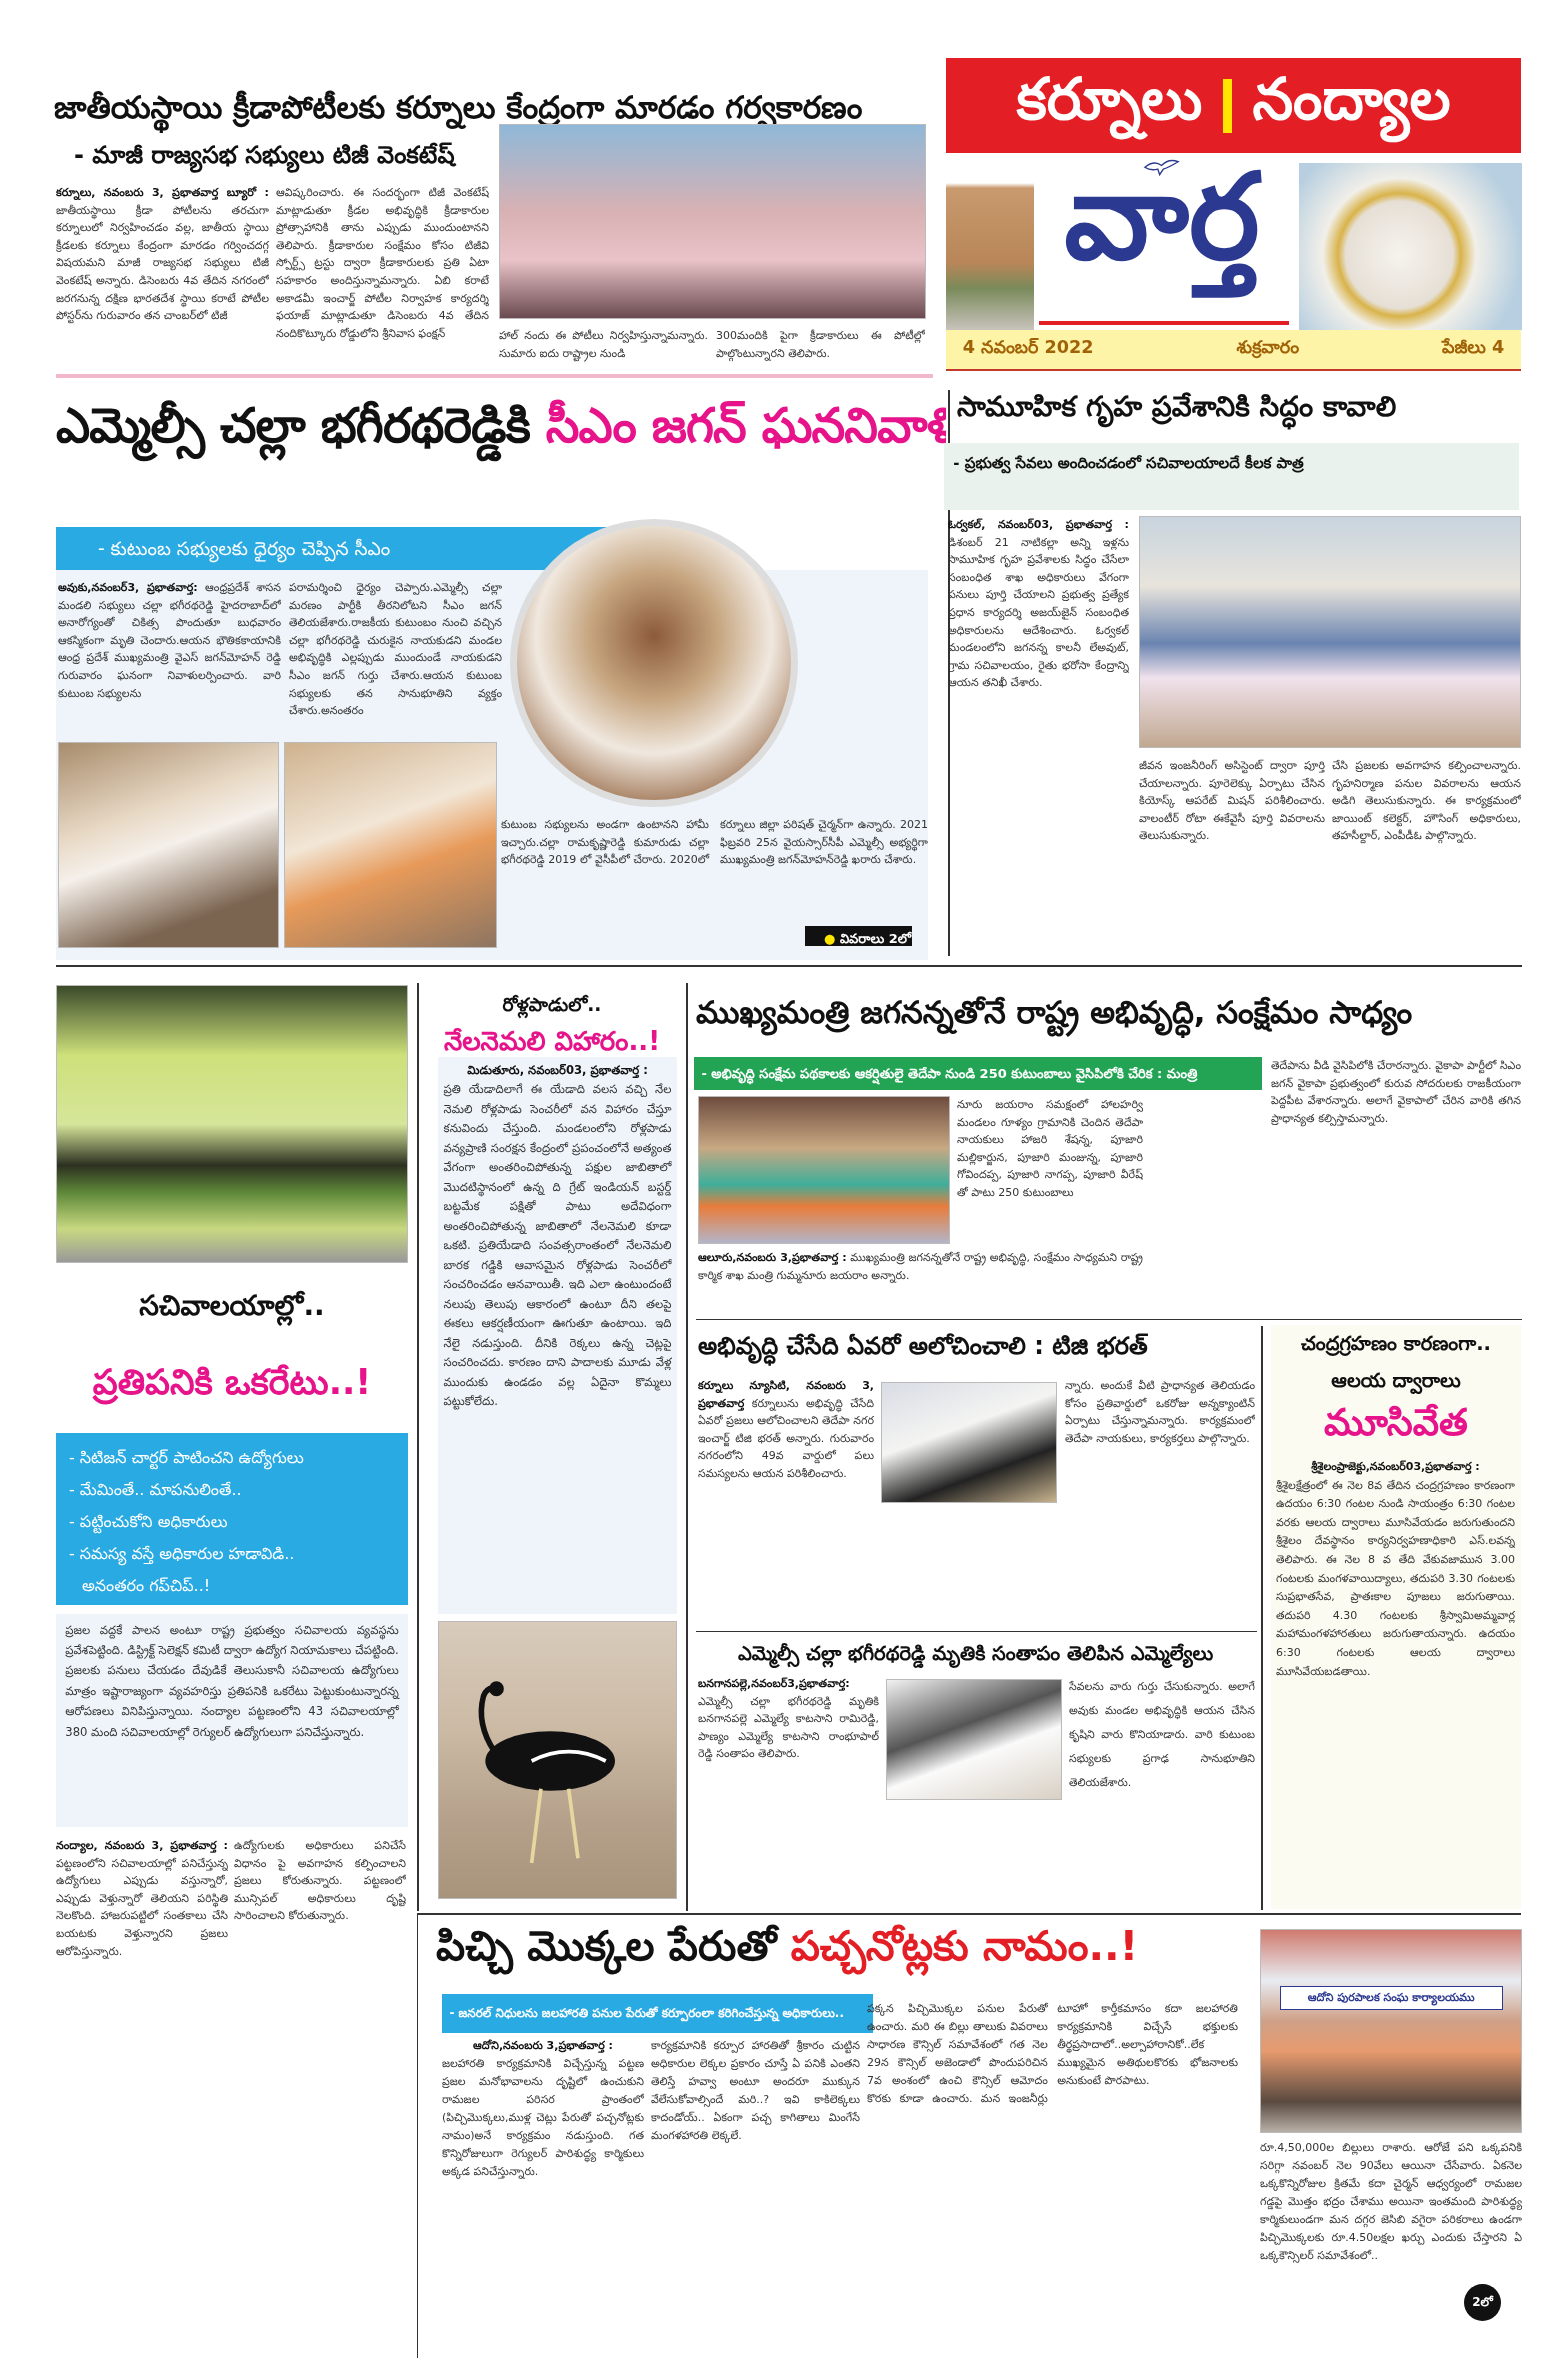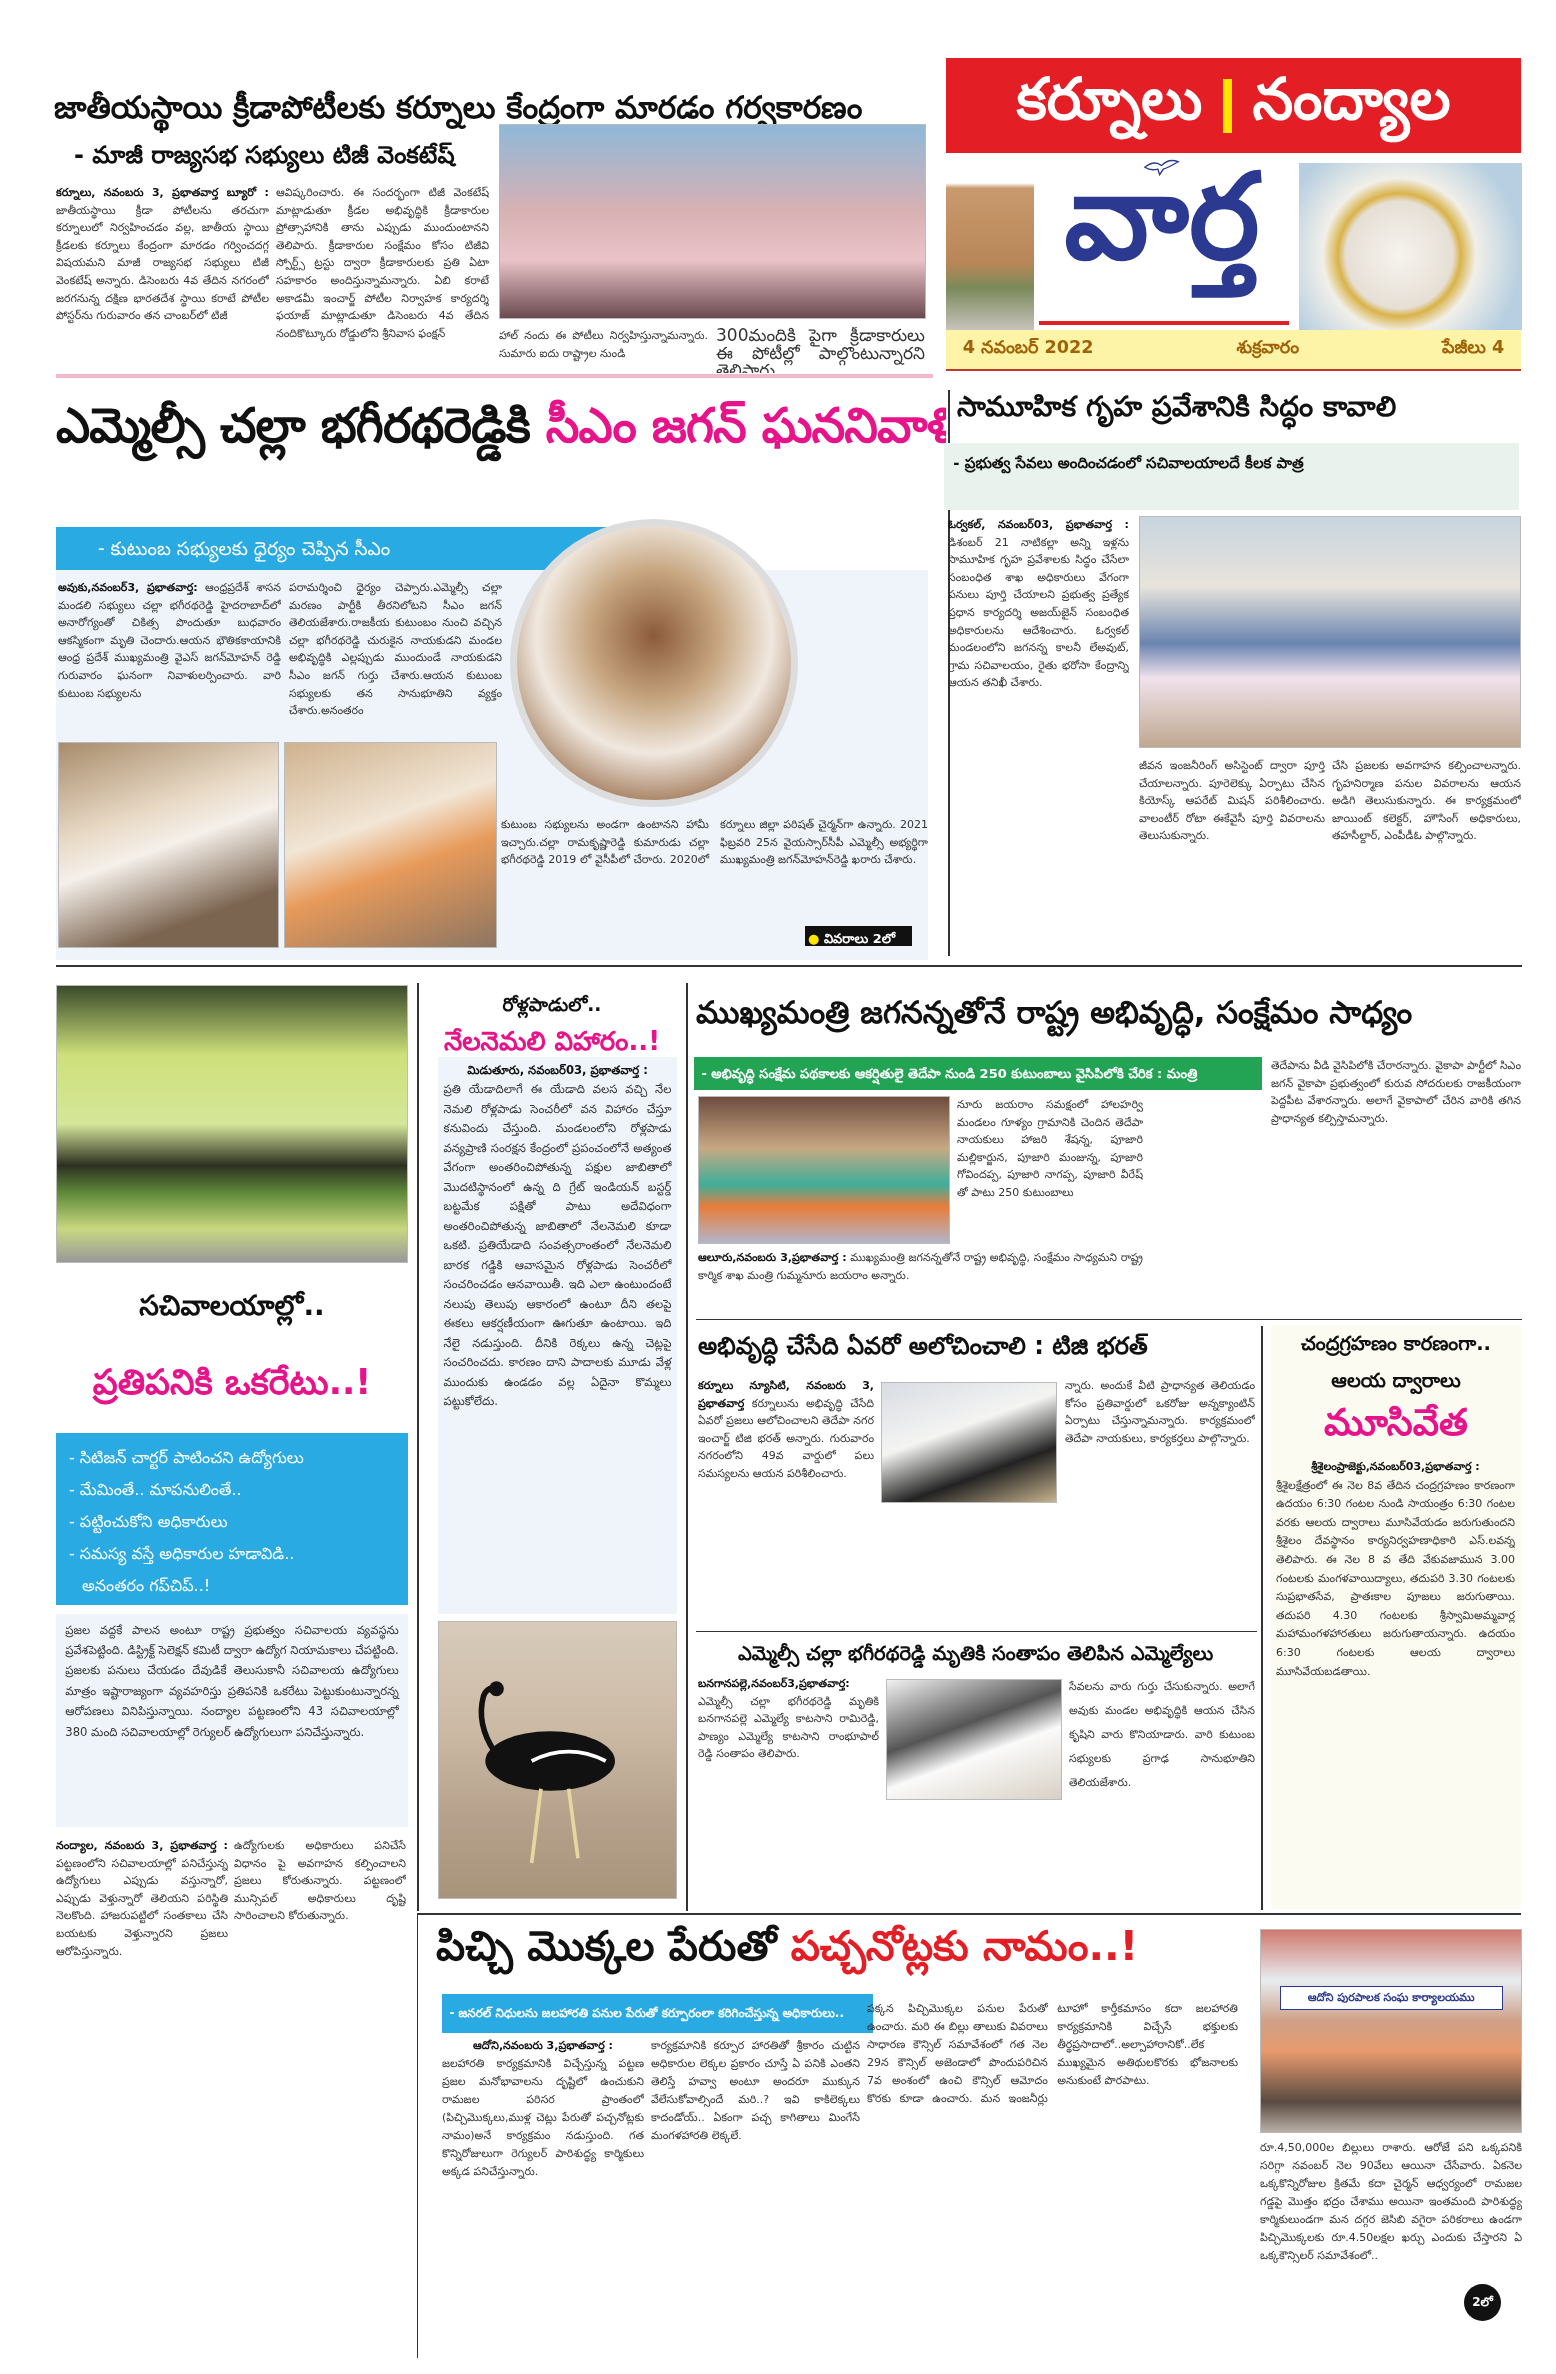--- a/index.html
+++ b/index.html
@@ -21,21 +21,21 @@
 
 <div class="abs hl" style="left:54px;top:69px;width:881px;font-size:31px;margin-top:20px;">జాతీయస్థాయి క్రీడాపోటీలకు కర్నూలు కేంద్రంగా మారడం గర్వకారణం</div>
 <div class="abs hl" style="left:74px;top:141px;width:408px;font-size:24px;">- మాజీ రాజ్యసభ సభ్యులు టిజీ వెంకటేష్</div>
 <div class="abs photo" style="left:499px;top:124px;width:427px;height:195px;background:linear-gradient(180deg,#8fb8d8 0%,#d8b1b3 45%,#e9c3c8 70%,#6a4a50 100%);"></div>
 <div class="abs col" style="left:56px;top:184px;width:213px;height:199px;font-size:11px;line-height:17.6px;">
   <span class="dateline">కర్నూలు, నవంబరు 3, ప్రభాతవార్త బ్యూరో :</span>
   <span>జాతీయస్థాయి క్రీడా పోటీలను తరచుగా కర్నూలులో నిర్వహించడం వల్ల, జాతీయ స్థాయి క్రీడలకు కర్నూలు కేంద్రంగా మారడం గర్వించదగ్గ విషయమని మాజీ రాజ్యసభ సభ్యులు టిజీ వెంకటేష్ అన్నారు. డిసెంబరు 4వ తేదిన నగరంలో జరగనున్న దక్షిణ భారతదేశ స్థాయి కరాటే పోటీల పోస్టర్‌ను గురువారం తన చాంబర్‌లో టిజీ</span>
 </div>
 <div class="abs col" style="left:276px;top:184px;width:213px;height:199px;font-size:11px;line-height:17.6px;">ఆవిష్కరించారు. ఈ సందర్భంగా టిజీ వెంకటేష్ మాట్లాడుతూ క్రీడల అభివృద్ధికి క్రీడాకారుల ప్రోత్సాహానికి తాను ఎప్పుడు ముందుంటానని తెలిపారు. క్రీడాకారుల సంక్షేమం కోసం టిజీవి స్పోర్ట్స్ ట్రస్టు ద్వారా క్రీడాకారులకు ప్రతి ఏటా సహకారం అందిస్తున్నామన్నారు. ఏబి కరాటే అకాడమీ ఇంచార్జ్ పోటీల నిర్వాహక కార్యదర్శి ఫయాజ్ మాట్లాడుతూ డిసెంబరు 4వ తేదిన నందికొట్కూరు రోడ్డులోని శ్రీనివాస ఫంక్షన్</div>
 <div class="abs col" style="left:499px;top:327px;width:209px;height:46px;font-size:11px;line-height:17.6px;">హాల్ నందు ఈ పోటీలు నిర్వహిస్తున్నామన్నారు. సుమారు ఐదు రాష్ట్రాల నుండి</div>
-<div class="abs col" style="left:716px;top:327px;width:209px;height:46px;font-size:17px;line-height:17.6px;">300మందికి పైగా క్రీడాకారులు ఈ పోటీల్లో పాల్గొంటున్నారని తెలిపారు.</div>
+<div class="abs col" style="left:716px;top:327px;width:209px;height:46px;font-size:11px;line-height:17.6px;">300మందికి పైగా క్రీడాకారులు ఈ పోటీల్లో పాల్గొంటున్నారని తెలిపారు.</div>
 <div class="abs" style="left:56px;top:374px;width:877px;height:3.7px;background:#f3b8cc;"></div>
 
 <div class="abs" style="left:946px;top:58px;width:575px;height:95px;background:#e31e25;display:flex;align-items:center;justify-content:center;gap:20.4px;color:#fff;font-size:58px;font-weight:bold;">
   <span>కర్నూలు</span>
   <span style="display:inline-block;width:9.3px;height:54px;background:#ffe600;"></span>
   <span>నంద్యాల</span>
 </div>
 <div class="abs" style="left:946px;top:163px;width:88px;height:167px;background:linear-gradient(180deg,#fff 0%,#fff 12%,#c89a6e 15%,#b88658 60%,#7a8a5a 75%,#c8c3bc 100%);"></div>
 <div class="abs" style="left:1037px;top:148px;width:250px;height:139px;text-align:center;color:#2b3990;font-size:119px;font-weight:bold;line-height:139px;">వార్త</div>
 <div class="abs" style="left:1143px;top:158px;width:37px;height:18.6px;">
@@ -60,21 +60,21 @@
 <div class="abs tint" style="left:56px;top:570px;width:872px;height:390px;"></div>
 <div class="abs photo" style="left:510px;top:519px;width:288px;height:288px;border-radius:50%;border:7.4px solid #ddd;background:radial-gradient(circle at 50% 40%,#8c5a3c 0%,#c6a57f 30%,#f0e8df 55%,#a27a5a 80%);"></div>
 <div class="abs col" style="left:58px;top:579px;width:223px;height:158px;font-size:11px;line-height:17.6px;">
   <span class="dateline">అవుకు,నవంబర్3, ప్రభాతవార్త:</span>
   <span>ఆంధ్రప్రదేశ్ శాసన మండలి సభ్యులు చల్లా భగీరథరెడ్డి హైదరాబాద్‌లో అనారోగ్యంతో చికిత్స పొందుతూ బుధవారం ఆకస్మికంగా మృతి చెందారు.ఆయన భౌతికకాయానికి ఆంధ్ర ప్రదేశ్ ముఖ్యమంత్రి వైఎస్ జగన్‌మోహన్ రెడ్డి గురువారం ఘనంగా నివాళులర్పించారు. వారి కుటుంబ సభ్యులను</span>
 </div>
 <div class="abs col" style="left:289px;top:579px;width:213px;height:158px;font-size:11px;line-height:17.6px;">పరామర్శించి ధైర్యం చెప్పారు.ఎమ్మెల్సీ చల్లా మరణం పార్టీకి తీరనిలోటని సీఎం జగన్ తెలియజేశారు.రాజకీయ కుటుంబం నుంచి వచ్చిన చల్లా భగీరథరెడ్డి చురుకైన నాయకుడని మండల అభివృద్ధికి ఎల్లప్పుడు ముందుండే నాయకుడని సీఎం జగన్ గుర్తు చేశారు.ఆయన కుటుంబ సభ్యులకు తన సానుభూతిని వ్యక్తం చేశారు.అనంతరం</div>
 <div class="abs photo" style="left:58px;top:742px;width:221px;height:206px;background:linear-gradient(160deg,#a88c6c,#e8d9c5 35%,#f5f0ea 50%,#7b6450 80%);"></div>
 <div class="abs photo" style="left:284px;top:742px;width:213px;height:206px;background:linear-gradient(160deg,#cfb28e,#f2e6d6 40%,#e79a5a 60%,#8d7561);"></div>
 <div class="abs col" style="left:501px;top:816px;width:427px;height:139px;font-size:11px;line-height:17.6px;column-count:2;column-gap:11px;">కుటుంబ సభ్యులను అండగా ఉంటానని హామీ ఇచ్చారు.చల్లా రామకృష్ణారెడ్డి కుమారుడు చల్లా భగీరథరెడ్డి 2019 లో వైసీపీలో చేరారు. 2020లో కర్నూలు జిల్లా పరిషత్ చైర్మన్‌గా ఉన్నారు. 2021 ఫిబ్రవరి 25న వైయస్సార్‌సీపీ ఎమ్మెల్సీ అభ్యర్థిగా ముఖ్యమంత్రి జగన్‌మోహన్‌రెడ్డి ఖరారు చేశారు.</div>
-<div class="abs" style="left:805px;top:926px;width:107px;height:20px;background:#111;color:#fff;font-size:13px;font-weight:bold;line-height:26px;padding-left:3px;">
+<div class="abs" style="left:805px;top:926px;width:107px;height:20px;background:#111;color:#fff;font-size:13px;font-weight:bold;line-height:26px;padding-left:19px;">
   <span style="color:#ffe600;">●</span>
   <span>వివరాలు 2లో</span>
 </div>
 
 <div class="abs rule-v" style="left:948px;top:390px;height:566px;"></div>
 
 <div class="abs hl" style="left:957px;top:390px;width:594px;font-size:28px;">సామూహిక గృహ ప్రవేశానికి సిద్ధం కావాలి</div>
 <div class="abs" style="left:944px;top:443px;width:575px;height:67px;background:#e9f2ec;padding:5.6px 9.3px;">
   <div class="hl" style="font-size:15px;line-height:28px;">- ప్రభుత్వ సేవలు అందించడంలో సచివాలయాలదే కీలక పాత్ర</div>
 </div>

